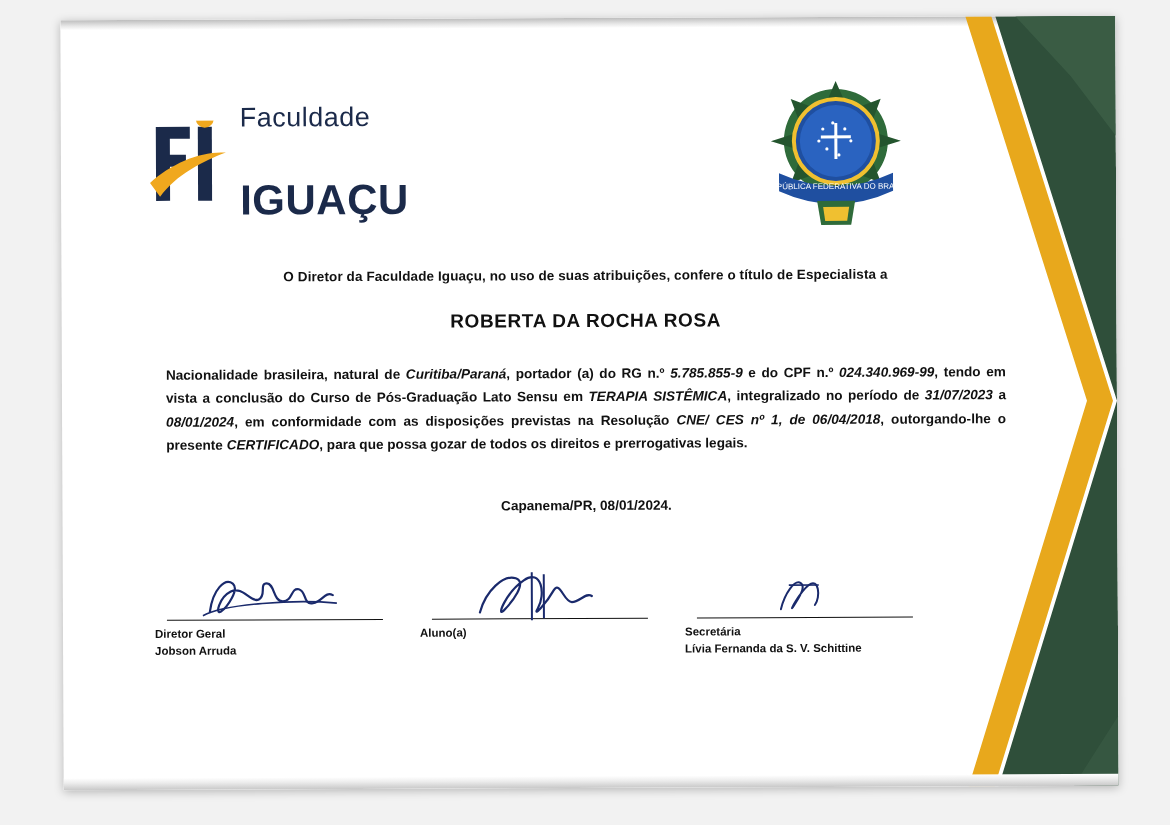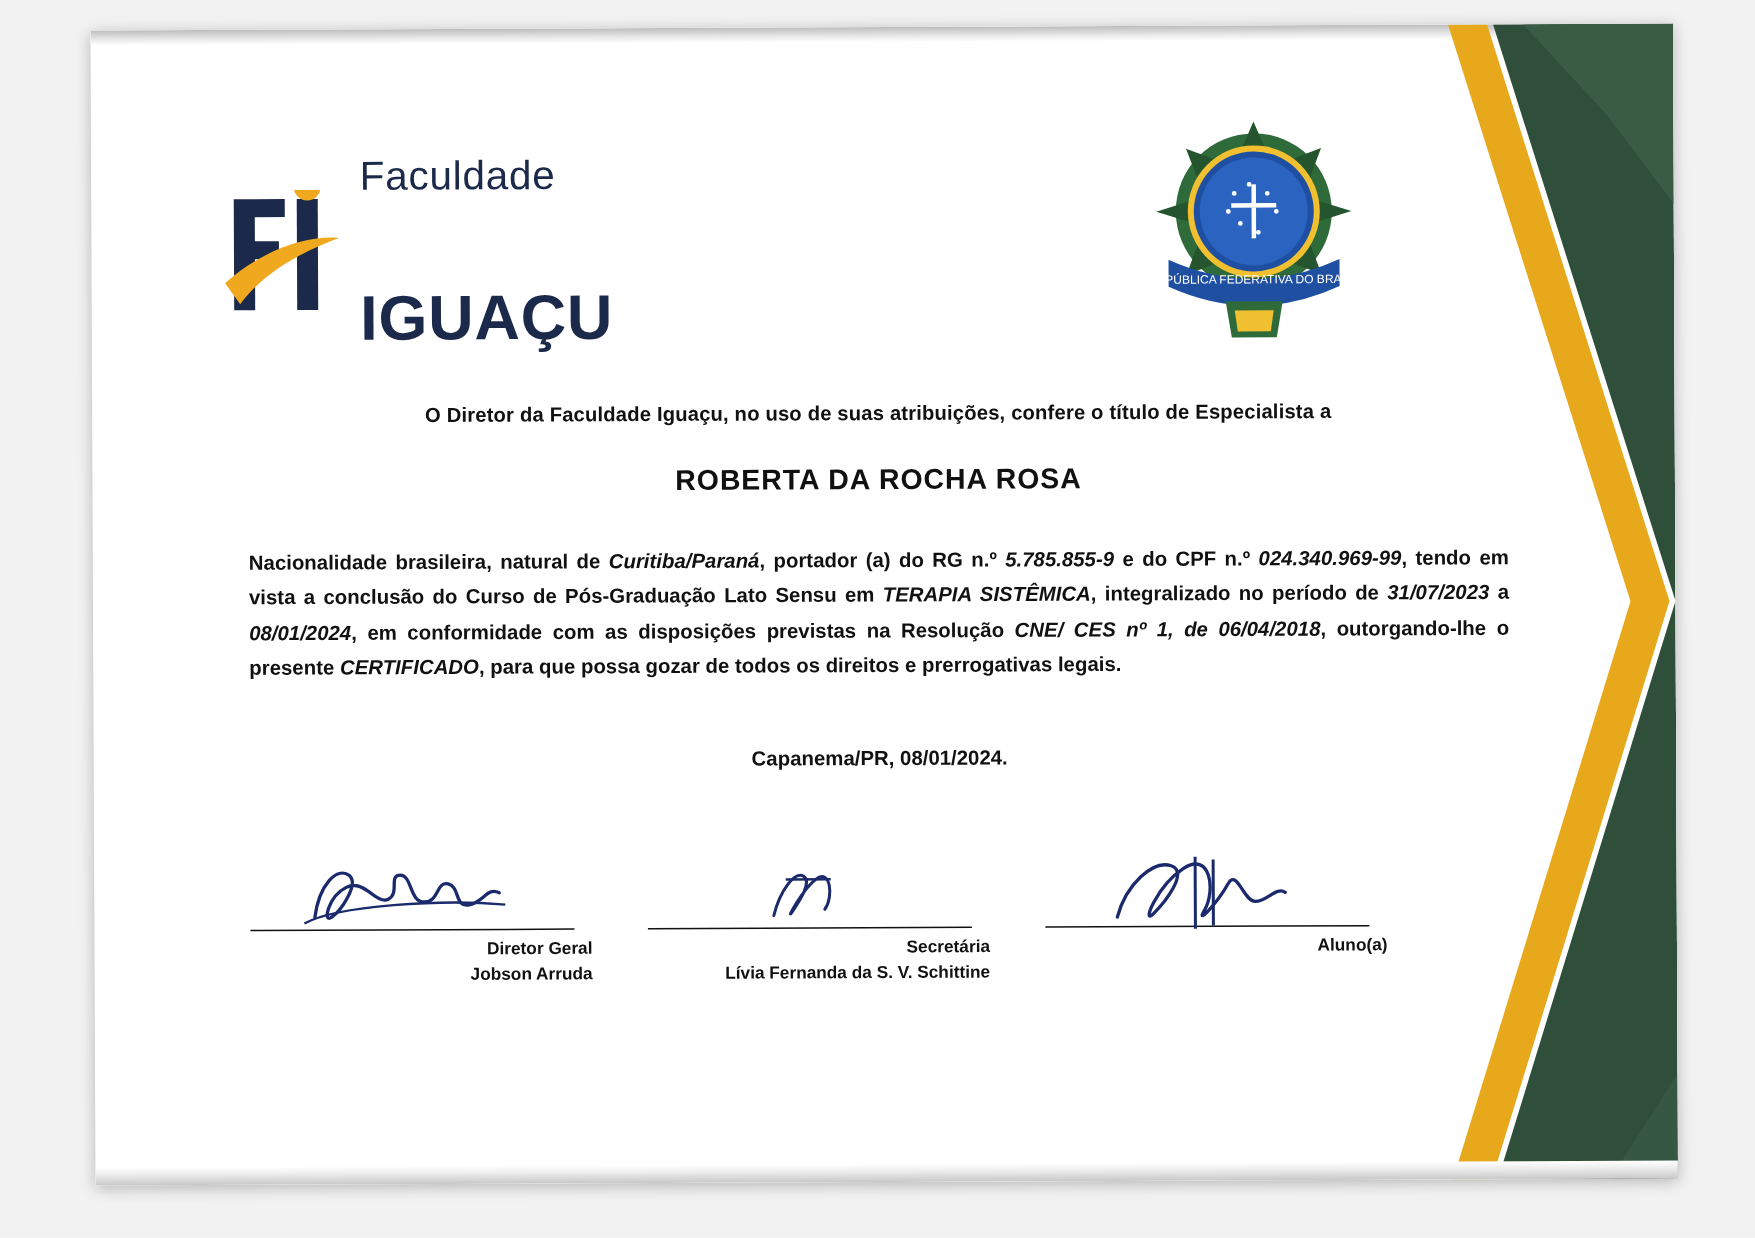--- a/index.html
+++ b/index.html
@@ -60,21 +60,20 @@
     display: flex;
     align-items: center;
     gap: 12px;
   }
   #logo-mark { width: 82px; height: 86px; }
   #logo-words {
     display: flex;
     flex-direction: column;
     line-height: 1;
     color: #1b2a4a;
-    gap: 12px;
   }
   #logo-words .w1 {
     font-size: 27px;
     letter-spacing: 0.5px;
     font-weight: 400;
     margin-bottom: 2px;
   }
   #logo-words .w2 {
     font-size: 42px;
     font-weight: 700;
@@ -131,21 +130,21 @@
   #signatures {
     position: absolute;
     left: 92px;
     top: 600px;
     width: 770px;
     display: flex;
     justify-content: space-between;
   }
   .sig {
     width: 240px;
-    text-align: right;
+    text-align: left;
     position: relative;
   }
   .sig .ink {
     position: absolute;
     bottom: 36px;
     left: 0;
     width: 100%;
     height: 55px;
     pointer-events: none;
   }
@@ -233,35 +232,35 @@
       </svg>
       <div class="rule"></div>
       <div class="cap">
         <span class="small">Diretor Geral</span>
         <span class="small">Jobson Arruda</span>
       </div>
     </div>
 
     <div class="sig">
       <svg class="ink" viewBox="0 0 240 55">
+        <path d="M60 44 C66 22, 84 6, 96 10 C108 14, 92 34, 84 42 C76 50, 86 24, 104 12 C122 0, 126 26, 118 40 C112 50, 126 36, 134 22 C140 12, 144 34, 152 34 C160 34, 166 24, 172 28" fill="none" stroke="#1a2a6c" stroke-width="2.2" stroke-linecap="round" fill-opacity="0"></path>
+        <path d="M112 4 L112 52 M124 6 L124 50" fill="none" stroke="#1a2a6c" stroke-width="2"></path>
+      </svg>
+      <div class="rule"></div>
+      <div class="cap">
+        <span class="small">Aluno(a)</span>
+      </div>
+    </div>
+
+    <div class="sig">
+      <svg class="ink" viewBox="0 0 240 55">
         <path d="M96 42 C100 26, 110 12, 116 16 C122 20, 112 34, 108 40 C104 46, 114 26, 124 18 C134 10, 136 30, 130 38" fill="none" stroke="#1a2a6c" stroke-width="2" stroke-linecap="round"></path>
         <path d="M104 18 L134 18" fill="none" stroke="#1a2a6c" stroke-width="1.6"></path>
       </svg>
       <div class="rule"></div>
       <div class="cap">
         <span class="small">Secretária</span>
         <span class="small">Lívia Fernanda da S. V. Schittine</span>
       </div>
     </div>
 
-    <div class="sig">
-      <svg class="ink" viewBox="0 0 240 55">
-        <path d="M60 44 C66 22, 84 6, 96 10 C108 14, 92 34, 84 42 C76 50, 86 24, 104 12 C122 0, 126 26, 118 40 C112 50, 126 36, 134 22 C140 12, 144 34, 152 34 C160 34, 166 24, 172 28" fill="none" stroke="#1a2a6c" stroke-width="2.2" stroke-linecap="round" fill-opacity="0"></path>
-        <path d="M112 4 L112 52 M124 6 L124 50" fill="none" stroke="#1a2a6c" stroke-width="2"></path>
-      </svg>
-      <div class="rule"></div>
-      <div class="cap">
-        <span class="small">Aluno(a)</span>
-      </div>
-    </div>
-
   </div>
 </div>
 
 </body></html>

